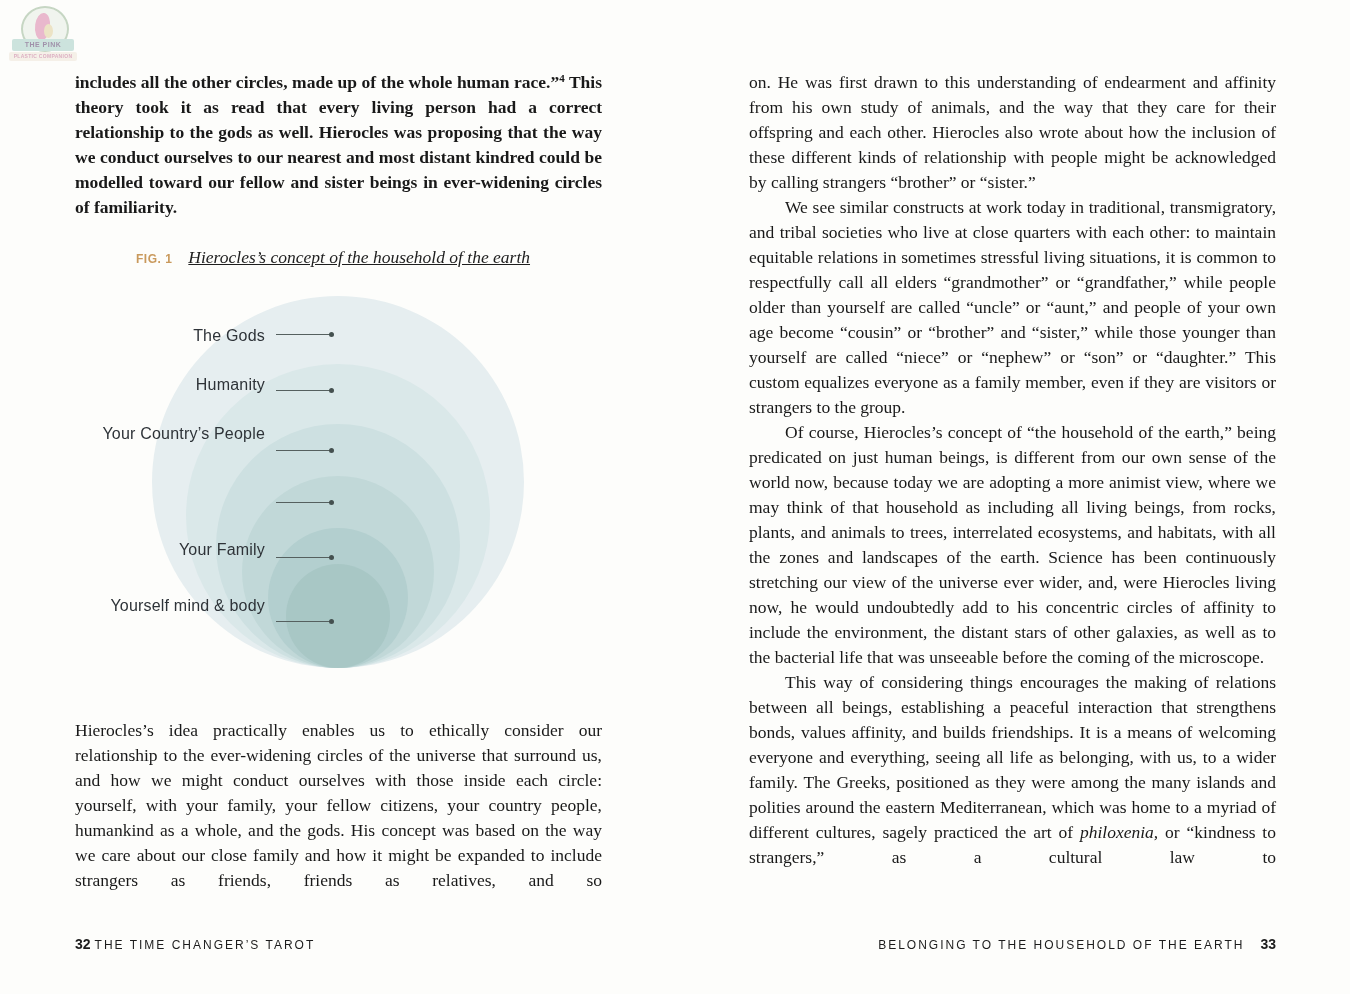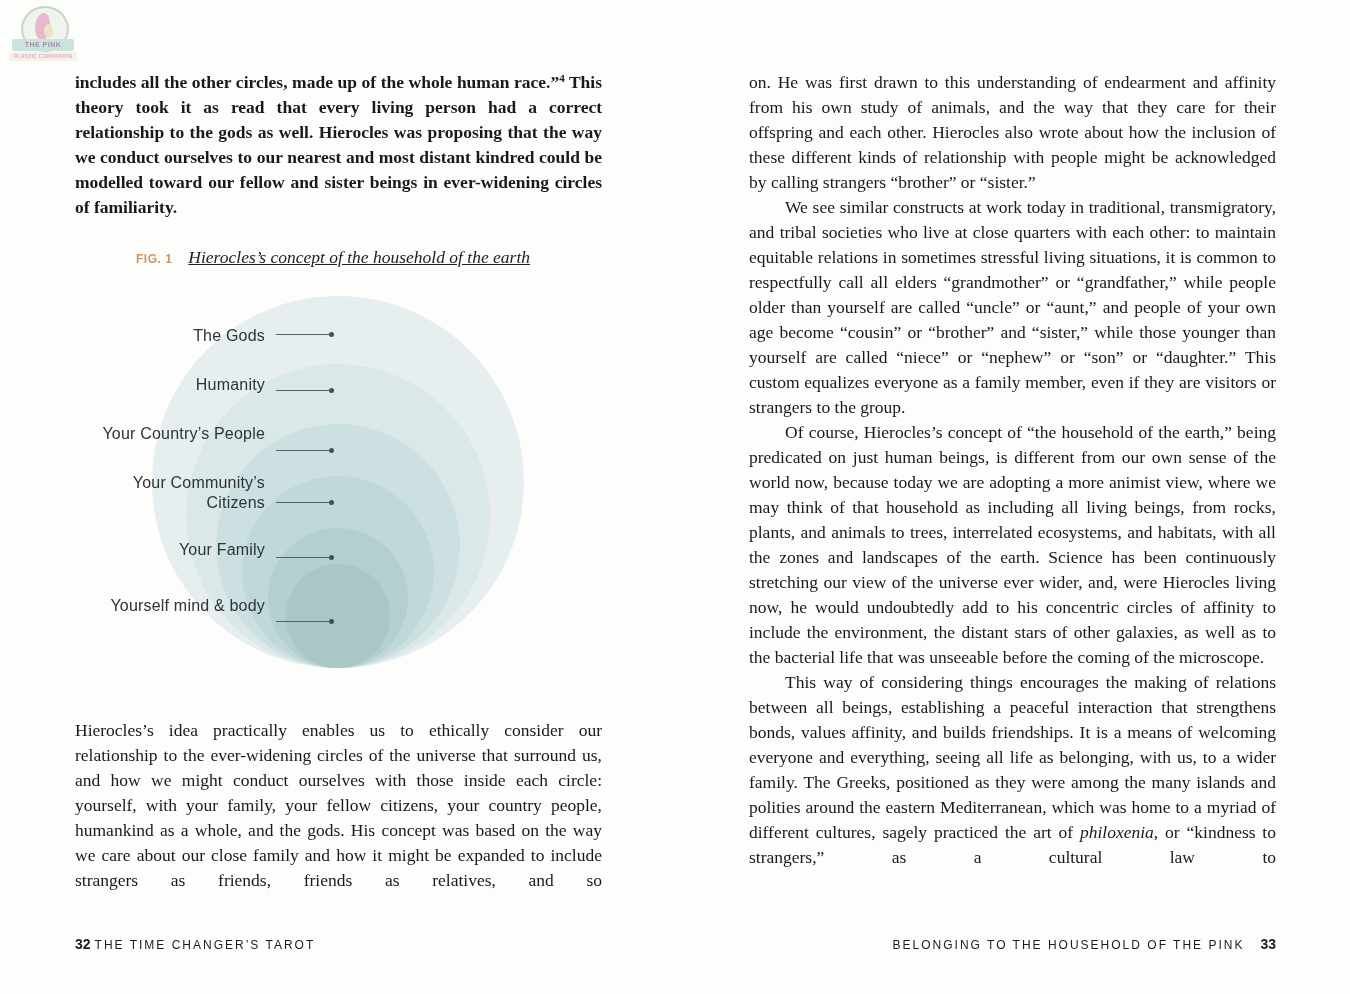--- a/index.html
+++ b/index.html
@@ -77,21 +77,20 @@
   <div class="ring" style="left: 77px; top: 6px; width: 372px; height: 372px; background: rgb(230, 238, 240);"></div>
   <div class="ring" style="left: 111px; top: 74px; width: 304px; height: 304px; background: rgb(218, 232, 233);"></div>
   <div class="ring" style="left: 141px; top: 134px; width: 244px; height: 244px; background: rgb(205, 224, 225);"></div>
   <div class="ring" style="left: 167px; top: 186px; width: 192px; height: 192px; background: rgb(193, 216, 216);"></div>
   <div class="ring" style="left: 193px; top: 238px; width: 140px; height: 140px; background: rgb(179, 207, 207);"></div>
   <div class="ring" style="left: 211px; top: 274px; width: 104px; height: 104px; background: rgb(168, 199, 197);"></div>
 
   <div class="ring-label" style="top:36px;">The Gods</div>
   <div class="ring-label" style="top:85px;">Humanity</div>
   <div class="ring-label" style="top:134px;">Your Country’s People</div>
-  <div class="ring-label" style="top:183px;width:155px;padding-left:35px;">Your Community’s Citizens</div>
   <div class="ring-label" style="top:250px;">Your Family</div>
   <div class="ring-label" style="top:306px;">Yourself mind &amp; body</div>
 
   <div class="leader" style="top:44px;"></div>
   <div class="leader" style="top:100px;"></div>
   <div class="leader" style="top:160px;"></div>
   <div class="leader" style="top:212px;"></div>
   <div class="leader" style="top:267px;"></div>
   <div class="leader" style="top:331px;"></div>
 </div>
@@ -104,14 +103,14 @@
   <p>on. He was first drawn to this understanding of endearment and affinity from his own study of animals, and the way that they care for their offspring and each other. Hierocles also wrote about how the inclusion of these different kinds of relationship with people might be acknowledged by calling strangers “brother” or “sister.”</p>
   <p class="indent">We see similar constructs at work today in traditional, transmigratory, and tribal societies who live at close quarters with each other: to maintain equitable relations in sometimes stressful living situations, it is common to respectfully call all elders “grandmother” or “grandfather,” while people older than yourself are called “uncle” or “aunt,” and people of your own age become “cousin” or “brother” and “sister,” while those younger than yourself are called “niece” or “nephew” or “son” or “daughter.” This custom equalizes everyone as a family member, even if they are visitors or strangers to the group.</p>
   <p class="indent">Of course, Hierocles’s concept of “the household of the earth,” being predicated on just human beings, is different from our own sense of the world now, because today we are adopting a more animist view, where we may think of that household as including all living beings, from rocks, plants, and animals to trees, interrelated ecosystems, and habitats, with all the zones and landscapes of the earth. Science has been continuously stretching our view of the universe ever wider, and, were Hierocles living now, he would undoubtedly add to his concentric circles of affinity to include the environment, the distant stars of other galaxies, as well as to the bacterial life that was unseeable before the coming of the microscope.</p>
   <p class="indent cont"><span>This way of considering things encourages the making of relations between all beings, establishing a peaceful interaction that strengthens bonds, values affinity, and builds friendships. It is a means of welcoming everyone and everything, seeing all life as belonging, with us, to a wider family. The Greeks, positioned as they were among the many islands and polities around the eastern Mediterranean, which was home to a myriad of different cultures, sagely practiced the art of </span><span class="ital">philoxenia,</span><span> or “kindness to strangers,” as a cultural law to</span></p>
 </div>
 
 <div class="footer" id="footer-left">
   <span class="page-num">32</span><span>THE TIME CHANGER’S TAROT</span>
 </div>
 <div class="footer" id="footer-right">
-  <span>BELONGING TO THE HOUSEHOLD OF THE PINK</span><span class="page-num">33</span>
+  <span>BELONGING TO THE HOUSEHOLD OF THE EARTH</span><span class="page-num">33</span>
 </div>
 
 </body></html>

